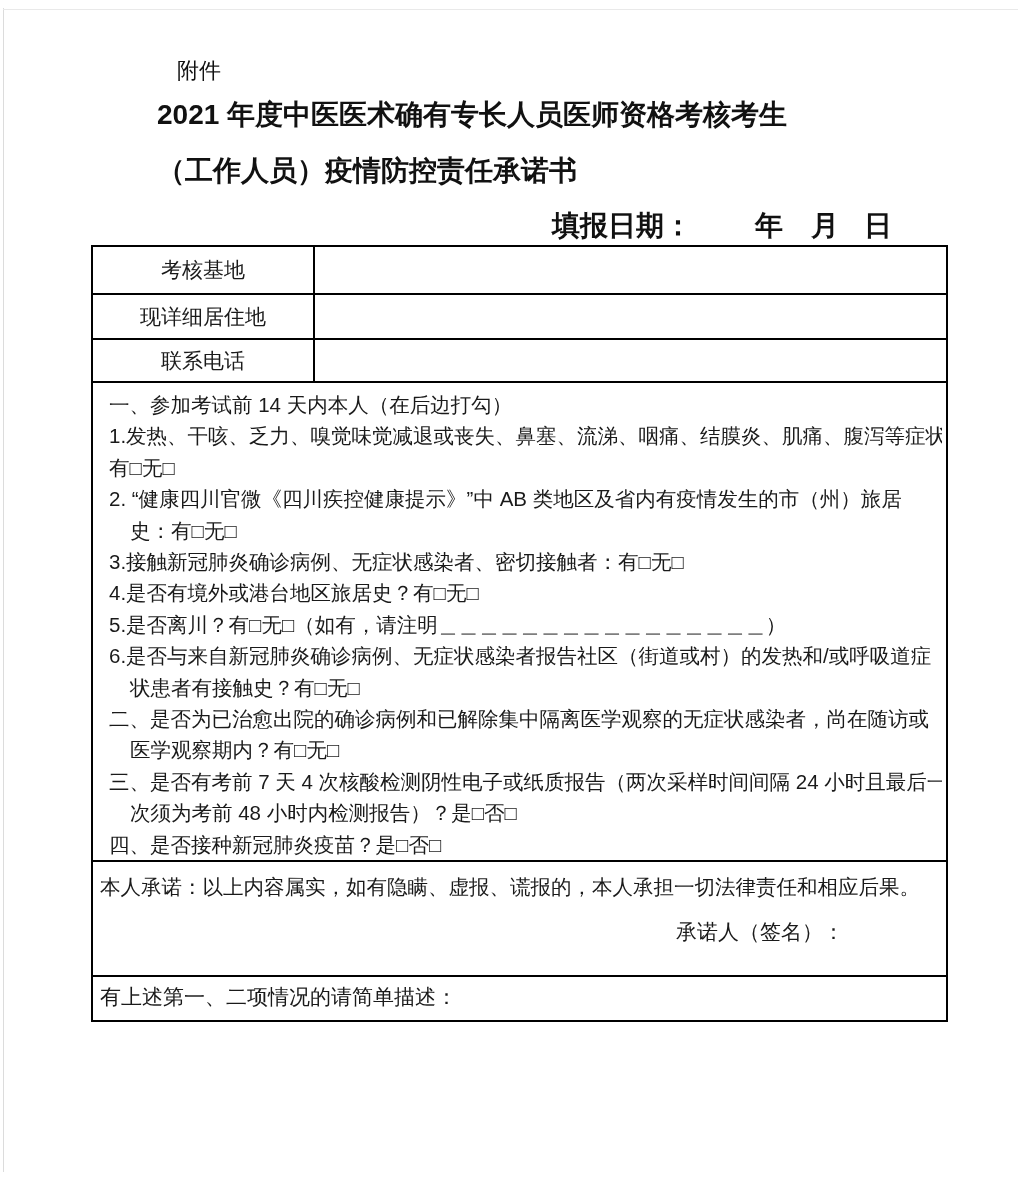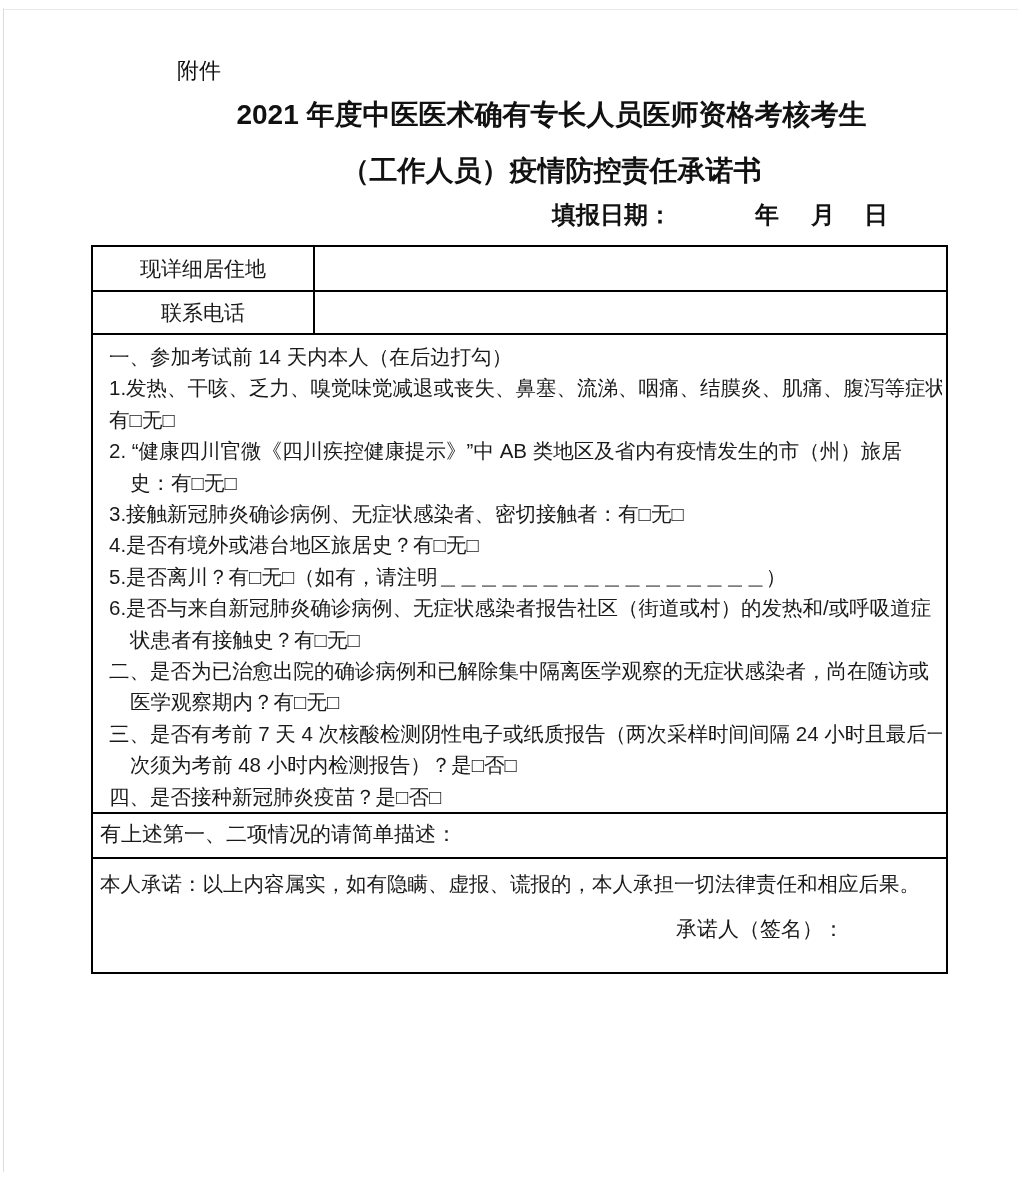--- a/index.html
+++ b/index.html
@@ -13,30 +13,30 @@
   
   .page-edge-left { position:absolute; left:3px; top:8px; width:1px; height:1164px; background:#dcdcdc; }
   .page-edge-top  { position:absolute; left:3px; top:9px;  width:1015px; height:1px; background:#e9e9e9; }
 
   .attachment {
     position:absolute; left:133px; top:56px;
     font-size:22px; color:#111;margin-left:44px;
   }
   .title-line {
     position:absolute; left:91px; width:855px;
-    text-align:center; text-indent:66px;
+    text-indent:66px;
     font-size:28px; font-weight:bold; color:#111;
     white-space:nowrap;
   }
   .title-1 { top:96px; }
   .title-2 { top:152px; }
 
   .date-line {
-    position:absolute; left:91px; top:195px; width:855px; height:38px;
-    font-size:24px; font-weight:bold; color:#111;
+    position:absolute; left:91px; top:203px; width:855px; height:38px;
+    font-size:28px; font-weight:bold; color:#111;
   }
   .date-line span { position:absolute; top:4px; }
   .dl-label { left:461px; }
   .dl-year  { left:664px; }
   .dl-month { left:720px; }
   .dl-day   { left:773px; }
 
   table.form {
     position:absolute; left:91px; top:245px;
     width:855px;
@@ -93,20 +93,24 @@
 </div>
 
 <table class="form">
   <colgroup>
     <col style="width:222px">
       <col style="width:250px">
       <col style="width:134px">
       <col style="width:249px">
   </colgroup>
   <tbody>
+      <tr style="height:48px;">
+    <td class="label-cell">考核基地</td>
+    <td class="value-cell" colspan="3"></td>
+  </tr>
   <tr style="height:45px;">
     <td class="label-cell">现详细居住地</td>
     <td class="value-cell" colspan="3"></td>
   </tr>
   <tr style="height:43px;">
     <td class="label-cell">联系电话</td>
     <td class="value-cell" colspan="3"></td>
   </tr>
 
   <tr>
@@ -123,23 +127,23 @@
       <div class="ck-line indent">状患者有接触史？有□无□</div>
       <div class="ck-line">二、是否为已治愈出院的确诊病例和已解除集中隔离医学观察的无症状感染者，尚在随访或</div>
       <div class="ck-line indent">医学观察期内？有□无□</div>
       <div class="ck-line">三、是否有考前 7 天 4 次核酸检测阴性电子或纸质报告（两次采样时间间隔 24 小时且最后一</div>
       <div class="ck-line indent">次须为考前 48 小时内检测报告）？是□否□</div>
       <div class="ck-line">四、是否接种新冠肺炎疫苗？是□否□</div>
     </td>
   </tr>
 
   <tr>
-    <td class="describe-cell" colspan="4" style="height:45px;">有上述第一、二项情况的请简单描述：</td>
-  </tr>
-
-  <tr>
     <td class="promise-cell" colspan="4" style="height:115px;">
       <span class="promise-text">本人承诺：以上内容属实，如有隐瞒、虚报、谎报的，本人承担一切法律责任和相应后果。</span>
       <span class="signer-label">承诺人（签名）：</span>
     </td>
   </tr>
+
+  <tr>
+    <td class="describe-cell" colspan="4" style="height:45px;">有上述第一、二项情况的请简单描述：</td>
+  </tr>
 </tbody>
   </table>
 
 </body></html>

